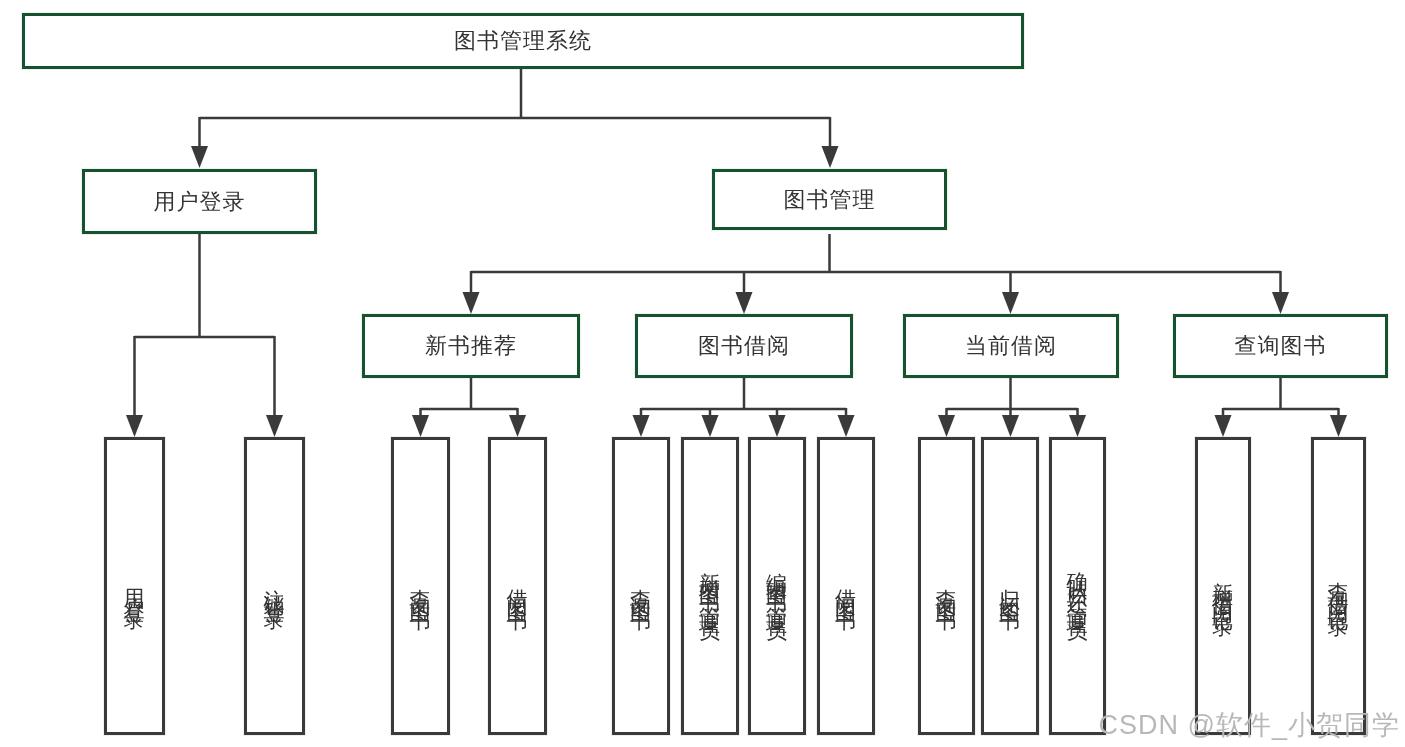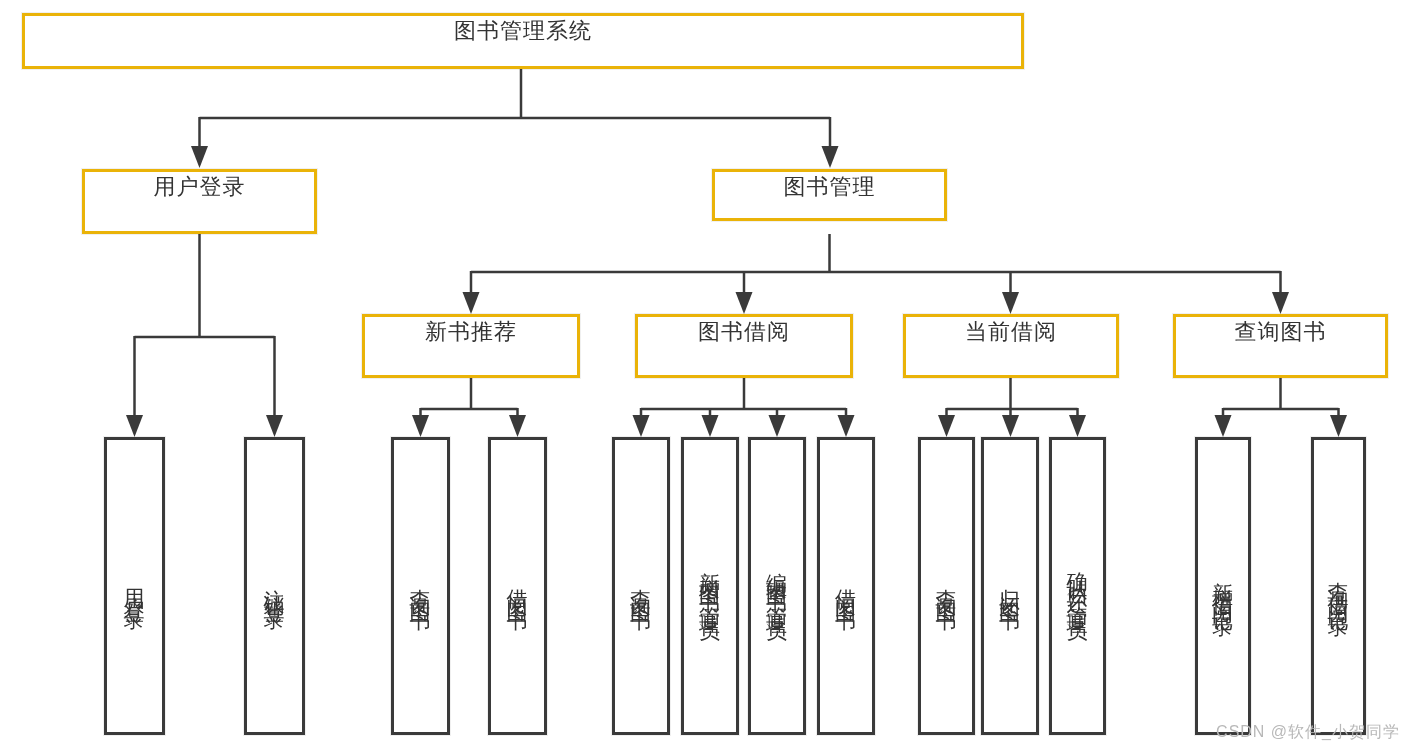--- a/index.html
+++ b/index.html
@@ -20,22 +20,23 @@
     left: 0; top: 0;
     width: 1405px;
     height: 747px;
     pointer-events: none;
   }
 
   
   .hbox {
     position: absolute;
     background: #ffffff;
-    border: 3px solid #eab308;
+    border: 3px solid #14532d;
     display: flex;
+    align-items: center;
     justify-content: center;
     font-size: 22px;
     letter-spacing: 1px;
     color: #333333;
     box-shadow: 0 0 0 1px rgba(0,0,0,0.06);
   }
 
   
   .leaf {
     position: absolute;
@@ -55,21 +56,21 @@
     letter-spacing: 7px;
     line-height: 1;
     color: #333333;
     white-space: nowrap;
   }
 
   .watermark {
     position: absolute;
     right: 5px;
     bottom: 4px;
-    font-size: 16px;
+    font-size: 27px;
     color: #b8b8b8;
     letter-spacing: 1px;
     z-index: 5;
   }
 </style>
 </head>
 <body>
 
 <div class="canvas">
 
@@ -146,21 +147,21 @@
     </g>
   </svg>
 
   <div class="hbox" style="left:22px; top:13px; width:1002px; height:56px;">
     <span>图书管理系统</span>
   </div>
 
   <div class="hbox" style="left:82px; top:169px; width:235px; height:65px;">
     <span>用户登录</span>
   </div>
-  <div class="hbox" style="left:712px; top:169px; width:235px; height:52px;">
+  <div class="hbox" style="left:712px; top:169px; width:235px; height:61px;">
     <span>图书管理</span>
   </div>
 
   <div class="hbox" style="left:635px; top:314px; width:218px; height:64px;">
     <span>图书借阅</span>
   </div>
   <div class="hbox" style="left:362px; top:314px; width:218px; height:64px;">
     <span>新书推荐</span>
   </div>
   <div class="hbox" style="left:903px; top:314px; width:216px; height:64px;">

